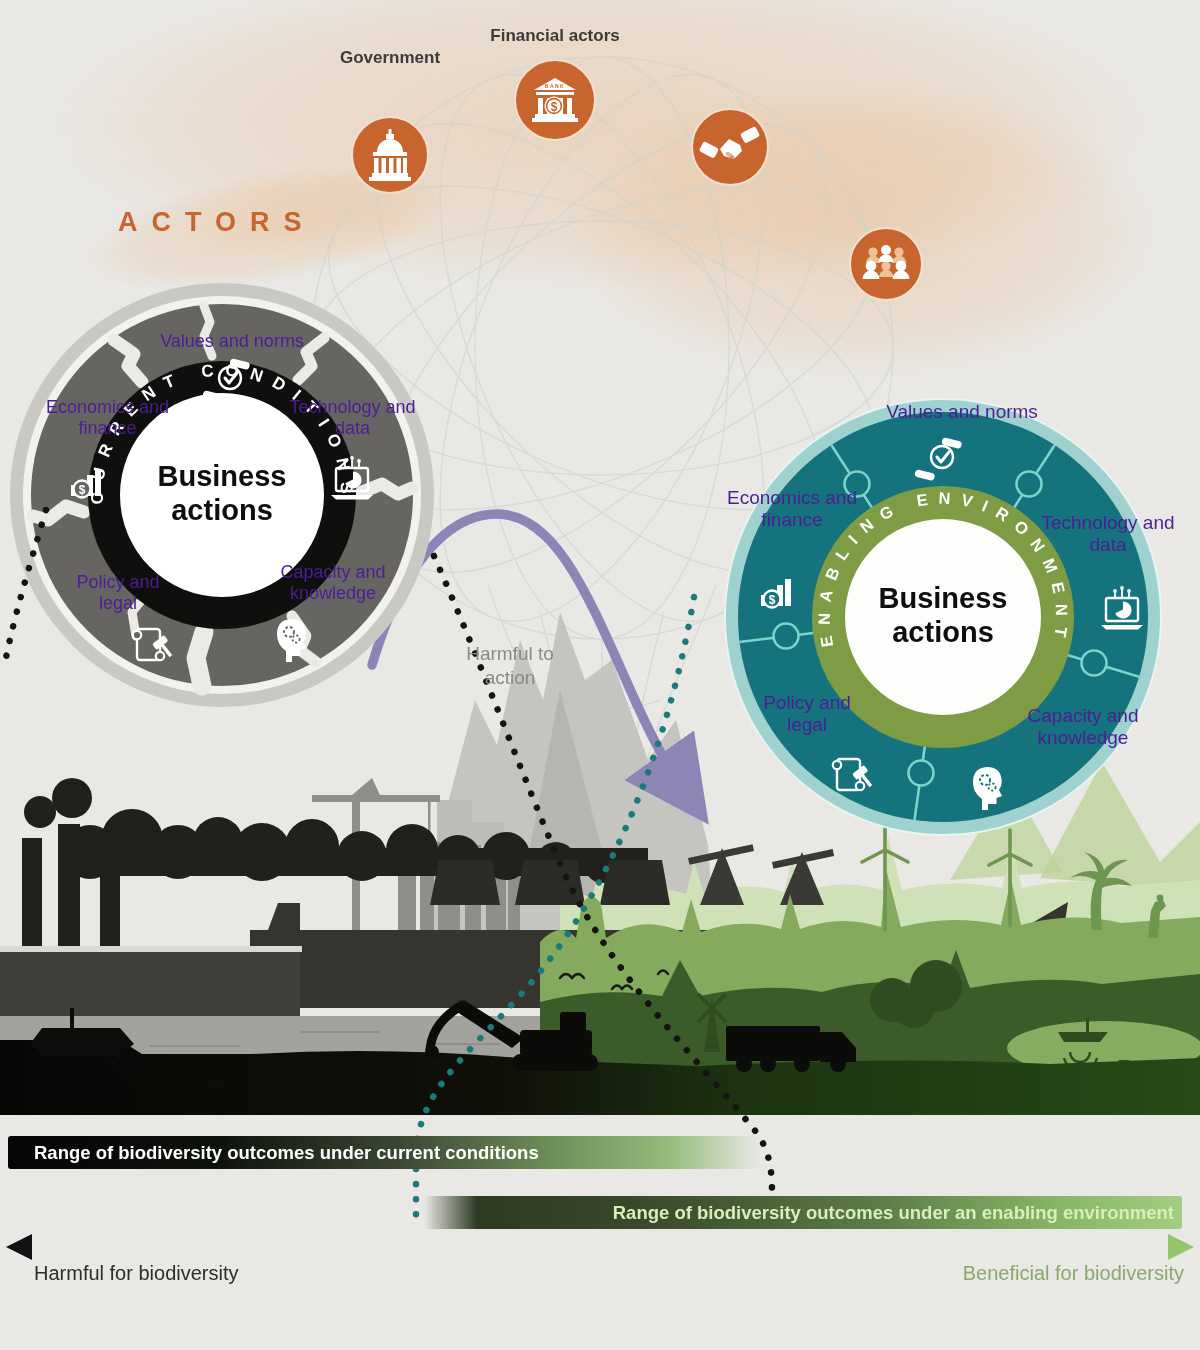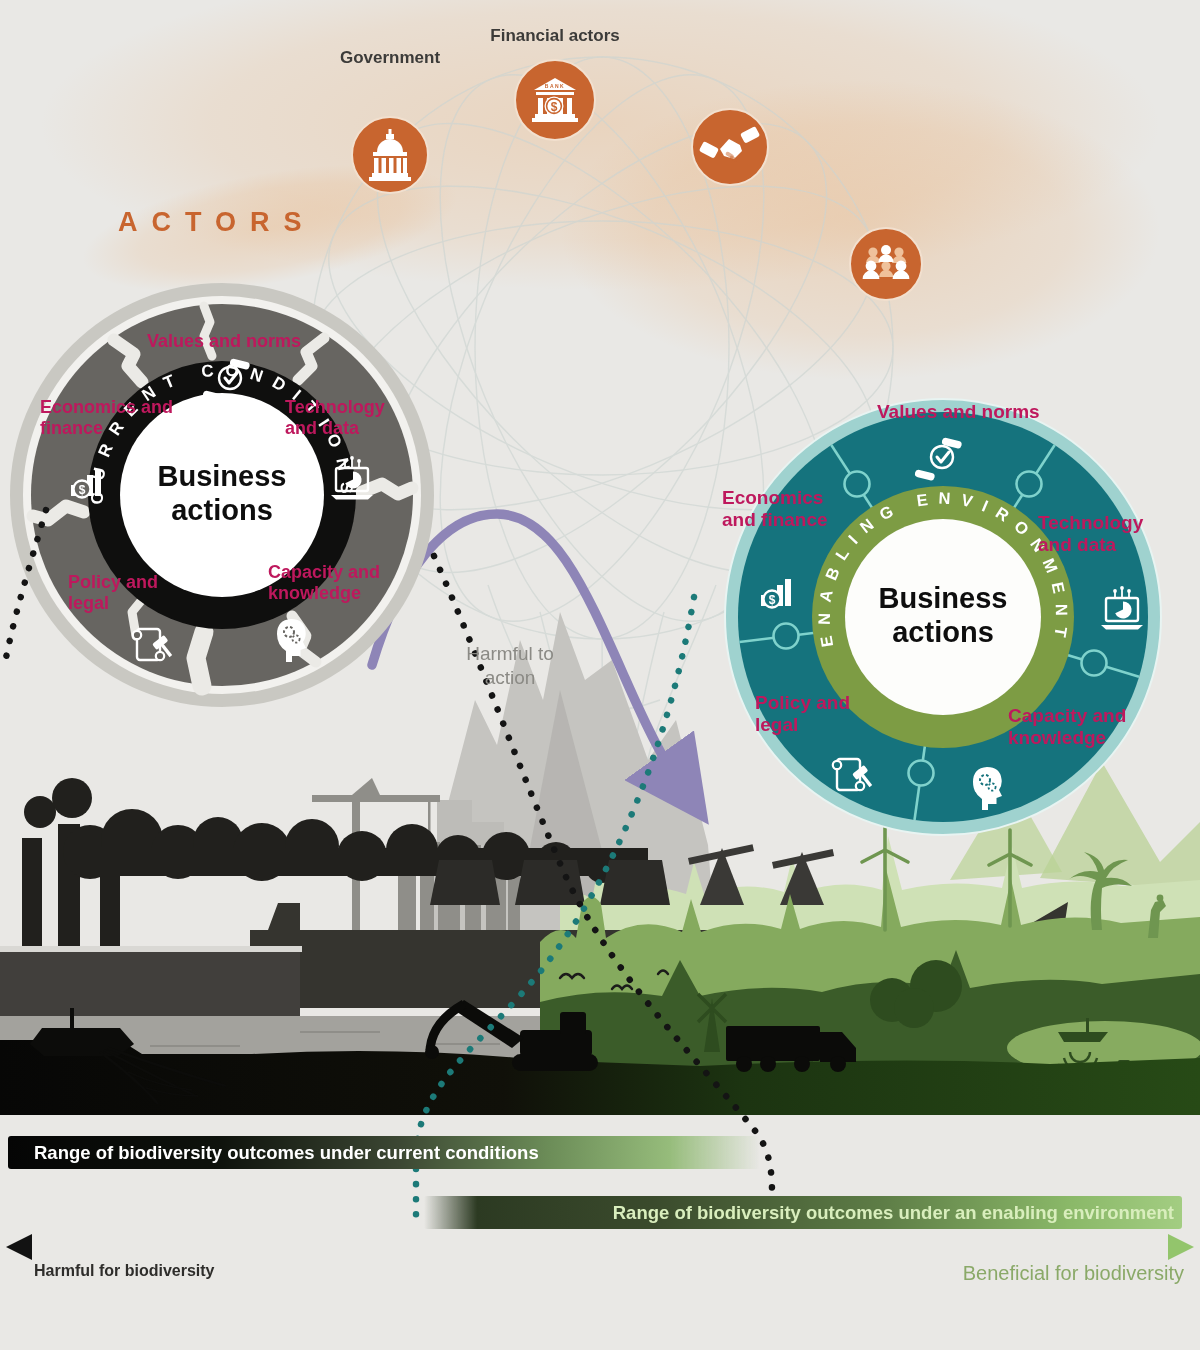--- a/index.html
+++ b/index.html
@@ -1,33 +1,33 @@
 <!DOCTYPE html>
 <html><head>
 <meta charset="utf-8">
 <style>
   html,body{margin:0;padding:0;background:#d8d8d6;}
   .canvas{position:relative;width:1200px;height:1350px;background:#e9e8e5;overflow:hidden;
           font-family:"Liberation Sans",sans-serif;}
   .abs{position:absolute;}
   .actor-label{position:absolute;color:#3c3b39;font-weight:bold;font-size:17px;line-height:1.28;text-align:center;}
   .actors-heading{position:absolute;left:118px;top:207px;color:#c8652f;font-weight:bold;font-size:27px;letter-spacing:14px;}
-  .seg{position:absolute;color:#be185d;font-weight:bold;text-align:left;line-height:1.16;}
+  .seg{position:absolute;color:#4c1d95;font-weight:normal;text-align:center;line-height:1.16;}
   .segL{font-size:18px;}
   .segR{font-size:19px;}
   .center-label{position:absolute;color:#0e0e0e;font-weight:bold;font-size:29px;line-height:1.16;text-align:center;}
   .barriers{position:absolute;left:462px;top:642px;width:96px;color:#8b8a85;font-size:19px;line-height:1.25;text-align:center;}
   .bar{position:absolute;height:33px;display:flex;align-items:center;color:#fff;font-weight:bold;font-size:18.5px;border-radius:3px;white-space:nowrap;}
   .bar1{left:8px;top:1136px;width:752px;padding-left:0;
         background:linear-gradient(90deg,#050505 0%,#0e120c 28%,#3c4733 52%,#6c8d58 72%,#96bc7b 88%,rgba(150,188,123,0) 100%);}
   .bar1 span{padding-left:26px;}
   .bar2{left:424px;top:1196px;width:758px;justify-content:flex-end;color:#d9eebd;
         background:linear-gradient(90deg,rgba(44,54,36,0) 0%,#2c3a22 7%,#3a4a2c 30%,#5d7c46 60%,#8ab868 85%,#a3cd82 100%);}
   .bar2 span{padding-right:8px;}
-  .axis-label-left{position:absolute;left:34px;top:1262px;color:#2e2d2b;font-size:16px;font-weight:bold;}
+  .axis-label-left{position:absolute;left:34px;top:1262px;color:#2e2d2b;font-size:20px;}
   .axis-label-right{position:absolute;right:16px;top:1262px;color:#8aa968;font-size:20px;text-align:right;}
   svg text{font-family:"Liberation Sans",sans-serif;}
 </style>
 </head>
 <body>
 
 <div class="canvas">
 
   <svg class="abs" style="left:0;top:0" width="1200" height="1350" viewBox="0 0 1200 1350">
     <defs>

